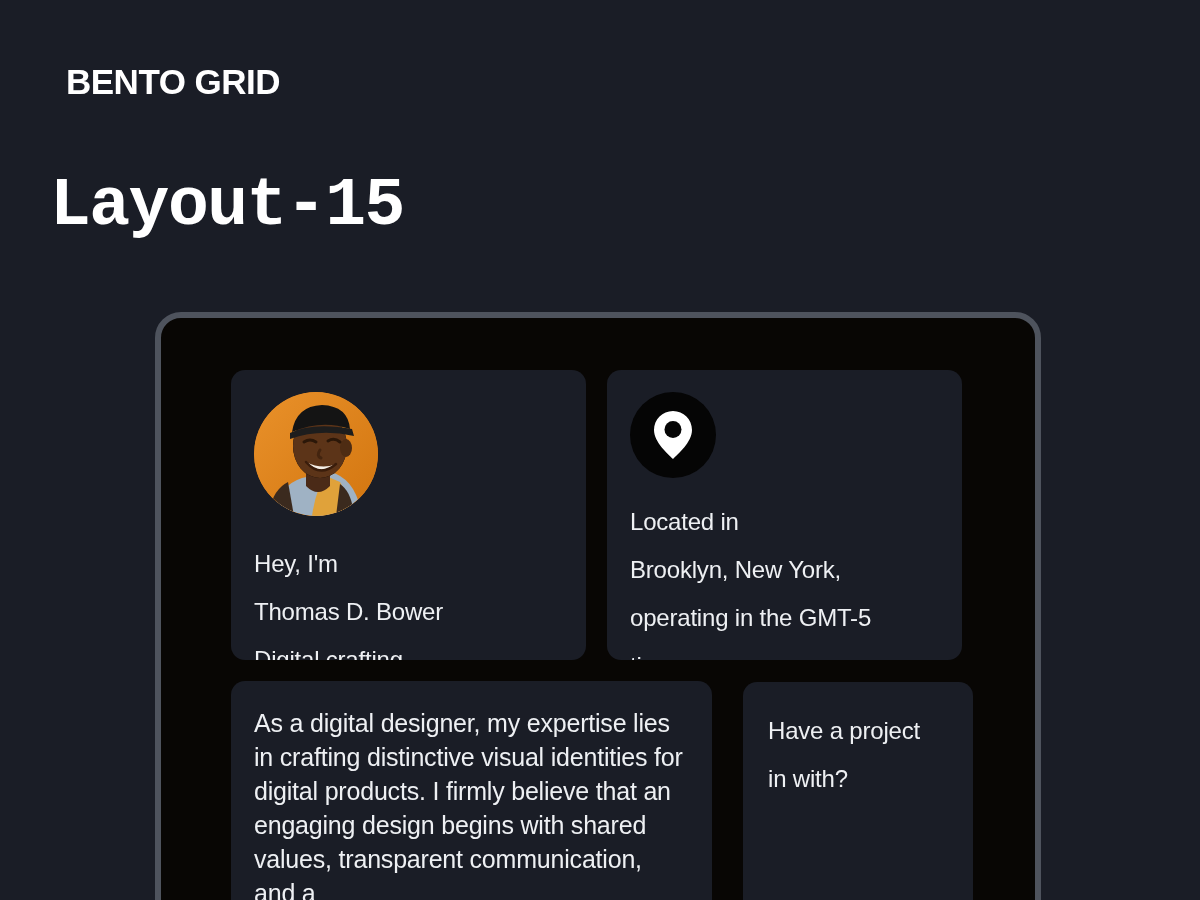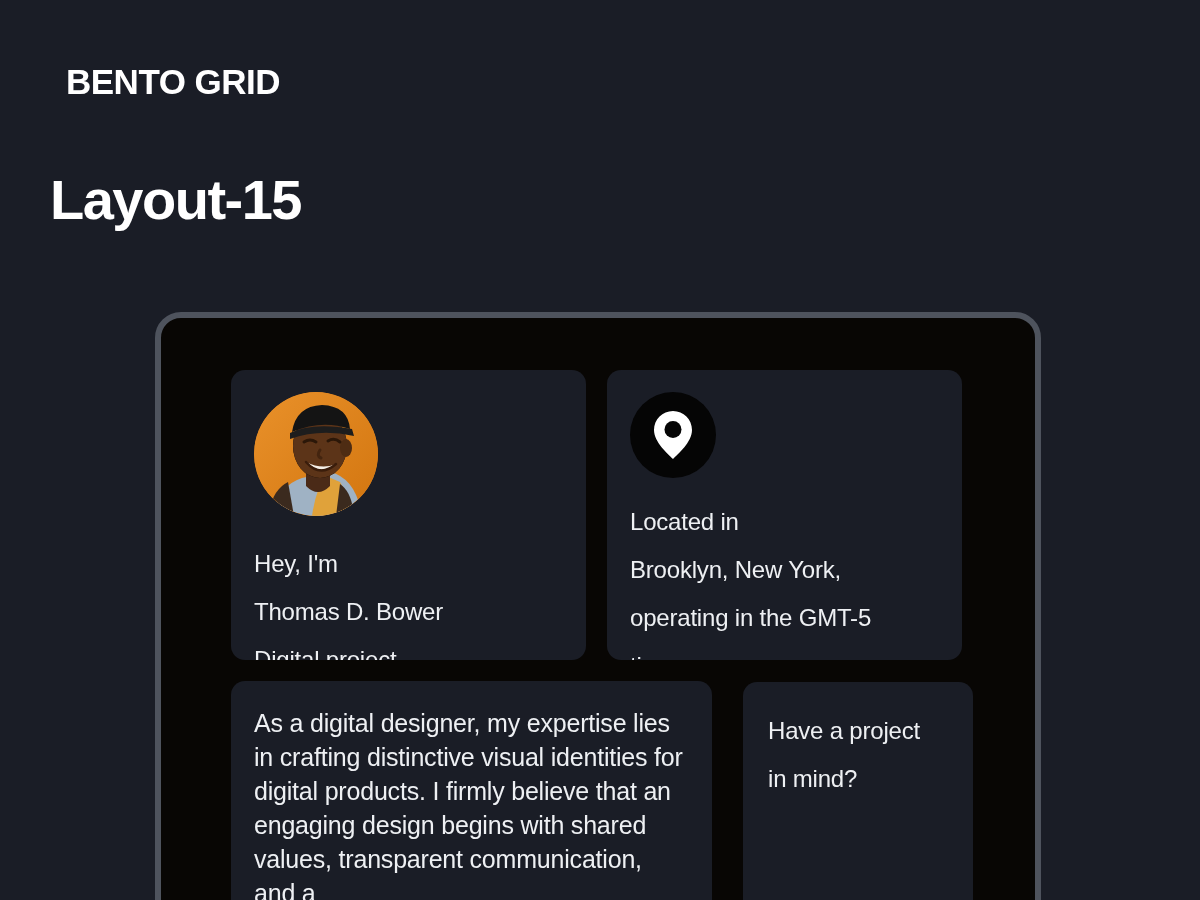--- a/index.html
+++ b/index.html
@@ -26,28 +26,28 @@
   .eyebrow {
     font-size: 35px;
     font-weight: 800;
     letter-spacing: -0.5px;
     color: #ffffff;
     line-height: 1;
     margin: 16px;
     font-family: "Liberation Sans", sans-serif;
   }
   .headline {
-    font-size: 56px;
+    font-size: 68px;
     font-weight: 700;
     letter-spacing: -1.5px;
     color: #ffffff;
     line-height: 1;
     margin: 0;
     padding-top: 57px;
-    font-family: Liberation Sans, sans-serif;
+    font-family: Liberation Mono, monospace;
   }
 
   
   .frame {
     position: absolute;
     left: 155px;
     top: 312px;
     width: 886px;
     height: 700px;
     box-sizing: border-box;
@@ -190,21 +190,21 @@
 
               <path d="M66 58 q-4 6 1 8" stroke="#43240f" stroke-width="3" fill="none" stroke-linecap="round"></path>
 
               <path d="M52 70 q14 14 30 2 q-14 6 -30 -2 z" fill="#f5efe6"></path>
               <path d="M52 70 q14 16 30 2" stroke="#3a1d0b" stroke-width="2.5" fill="none" stroke-linecap="round"></path>
             </g>
           </svg>
         </div>
         <p class="card-text profile-text">Hey, I'm
 Thomas D. Bower
-Digital project.</p>
+Digital crafting.</p>
       </div>
 
       <div class="card card-location">
         <div class="pin-badge">
           <svg width="42" height="50" viewBox="0 0 42 50">
             <path d="M21 1 C10.5 1 2 9.5 2 20 C2 32 16 44 21 49 C26 44 40 32 40 20 C40 9.5 31.5 1 21 1 Z" fill="#ffffff"></path>
             <circle cx="21" cy="19.5" r="8.5" fill="#050505"></circle>
           </svg>
         </div>
         <p class="card-text location-text">Located in
@@ -214,18 +214,18 @@
       </div>
 
       <div class="card card-bio">
         <p class="card-text bio-text">As a digital designer, my expertise lies in crafting distinctive visual identities for digital products. I firmly believe that an engaging design begins with shared values, transparent communication, and a</p>
       </div>
 
     </div>
 
     <div class="card-cta">
       <p class="card-text cta-text">Have a project
-in mind?</p>
+in with?</p>
 
     </div>
 
   </div>
 </div>
 
 </body></html>

